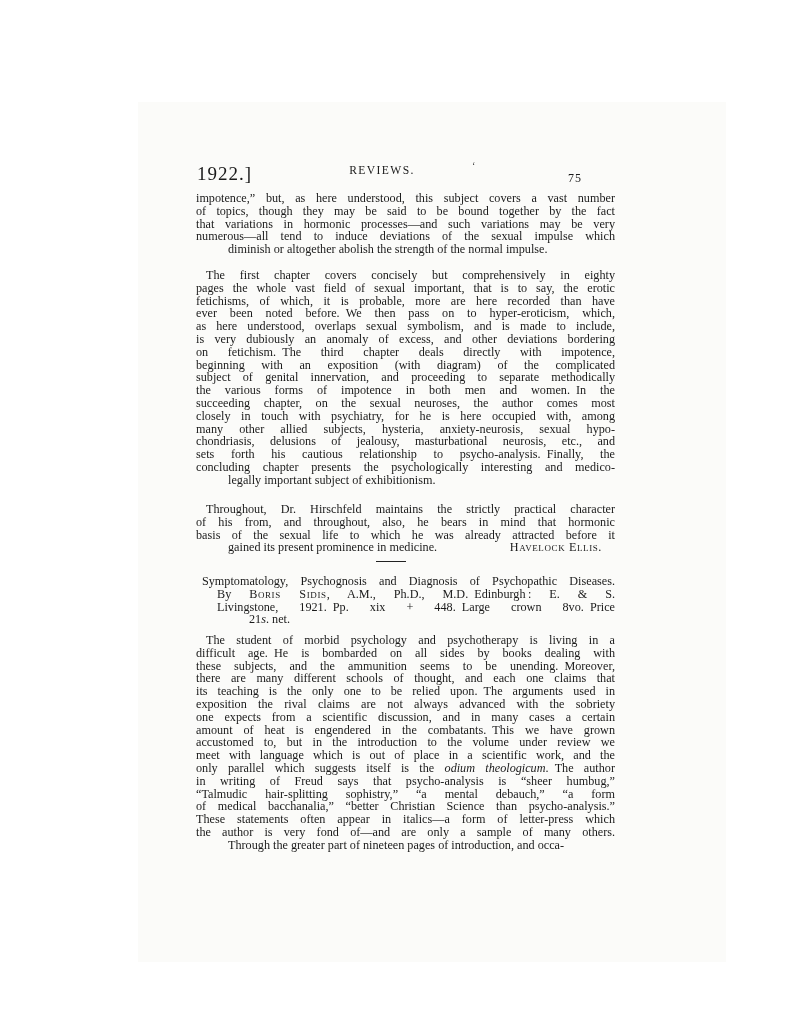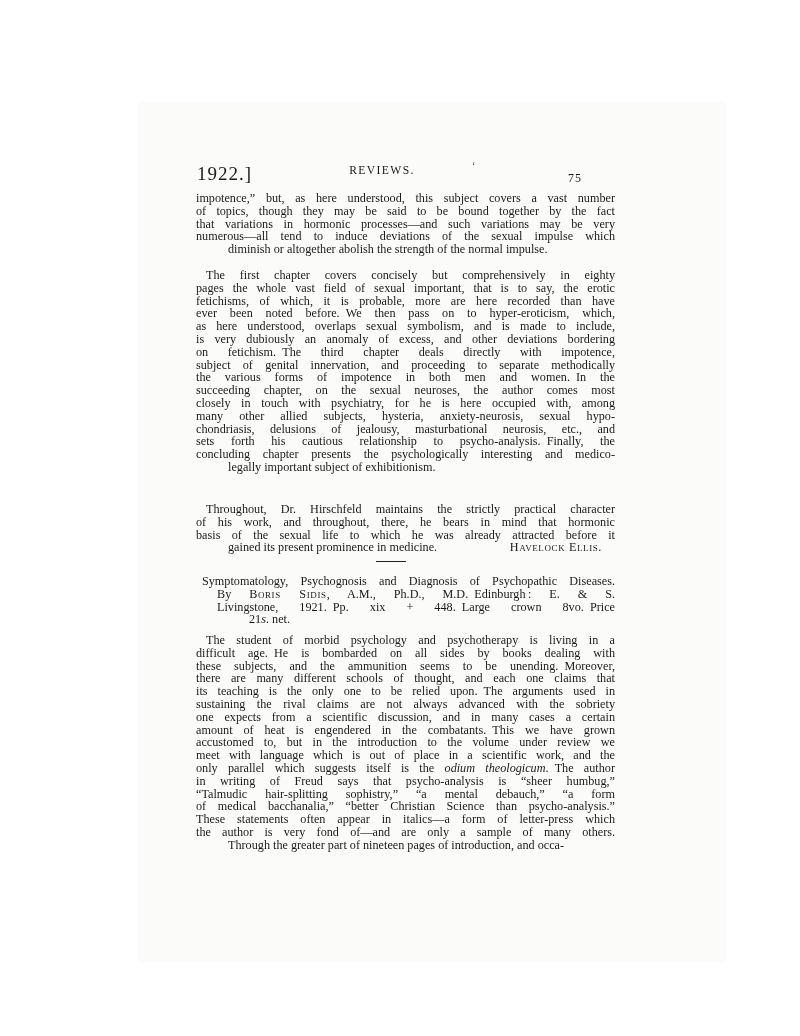--- a/index.html
+++ b/index.html
@@ -53,53 +53,54 @@
           <div class="line last">diminish or altogether abolish the strength of the normal impulse.</div>
         </div>
         <div class="block" style="top: 269px;">
           <div class="line" style="padding-left: 10px;">The first chapter covers concisely but comprehensively in eighty</div>
           <div class="line">pages the whole vast field of sexual important, that is to say, the erotic</div>
           <div class="line">fetichisms, of which, it is probable, more are here recorded than have</div>
           <div class="line">ever been noted before. We then pass on to hyper-eroticism, which,</div>
           <div class="line">as here understood, overlaps sexual symbolism, and is made to include,</div>
           <div class="line">is very dubiously an anomaly of excess, and other deviations bordering</div>
           <div class="line">on fetichism. The third chapter deals directly with impotence,</div>
+          <div class="line">beginning with an exposition (with diagram) of the complicated</div>
           <div class="line">subject of genital innervation, and proceeding to separate methodically</div>
           <div class="line">the various forms of impotence in both men and women. In the</div>
           <div class="line">succeeding chapter, on the sexual neuroses, the author comes most</div>
           <div class="line">closely in touch with psychiatry, for he is here occupied with, among</div>
           <div class="line">many other allied subjects, hysteria, anxiety-neurosis, sexual hypo-</div>
           <div class="line">chondriasis, delusions of jealousy, masturbational neurosis, etc., and</div>
           <div class="line">sets forth his cautious relationship to psycho-analysis. Finally, the</div>
           <div class="line">concluding chapter presents the psychologically interesting and medico-</div>
           <div class="line last">legally important subject of exhibitionism.</div>
         </div>
         <div class="block" style="top: 503px;">
           <div class="line" style="padding-left: 10px;">Throughout, Dr. Hirschfeld maintains the strictly practical character</div>
-          <div class="line">of his work, and throughout, there, he bears in mind that hormonic</div>
+          <div class="line">of his from, and throughout, also, he bears in mind that hormonic</div>
           <div class="line">basis of the sexual life to which he was already attracted before it</div>
           <div class="line last flexline">
             <span>gained its present prominence in medicine.</span>
             <span class="rightseg"><span class="sc">Havelock Ellis.</span></span>
           </div>
         </div>
         <div class="block divider" style="top: 561px;"></div>
         <div class="block" style="top: 575px;">
           <div class="line it" style="padding-left: 6px;">Symptomatology, Psychognosis and Diagnosis of Psychopathic Diseases.</div>
           <div class="line" style="padding-left: 21px;">By <span class="sc">Boris Sidis</span>, A.M., Ph.D., M.D. Edinburgh : E. &amp; S.</div>
           <div class="line" style="padding-left: 21px;">Livingstone, 1921. Pp. xix + 448. Large crown 8vo. Price</div>
           <div class="line last" style="padding-left: 21px;">21<i>s</i>. net.</div>
         </div>
         <div class="block" style="top: 634px;">
           <div class="line" style="padding-left: 10px;">The student of morbid psychology and psychotherapy is living in a</div>
           <div class="line">difficult age. He is bombarded on all sides by books dealing with</div>
           <div class="line">these subjects, and the ammunition seems to be unending. Moreover,</div>
           <div class="line">there are many different schools of thought, and each one claims that</div>
           <div class="line">its teaching is the only one to be relied upon. The arguments used in</div>
-          <div class="line">sustaining the rival claims are not always advanced with the sobriety</div>
+          <div class="line">exposition the rival claims are not always advanced with the sobriety</div>
           <div class="line">one expects from a scientific discussion, and in many cases a certain</div>
           <div class="line">amount of heat is engendered in the combatants. This we have grown</div>
           <div class="line">accustomed to, but in the introduction to the volume under review we</div>
           <div class="line">meet with language which is out of place in a scientific work, and the</div>
           <div class="line">only parallel which suggests itself is the <i>odium theologicum</i>. The author</div>
           <div class="line">in writing of Freud says that psycho-analysis is “sheer humbug,”</div>
           <div class="line">“Talmudic hair-splitting sophistry,” “a mental debauch,” “a form</div>
           <div class="line">of medical bacchanalia,” “better Christian Science than psycho-analysis.”</div>
           <div class="line">These statements often appear in italics—a form of letter-press which</div>
           <div class="line">the author is very fond of—and are only a sample of many others.</div>

